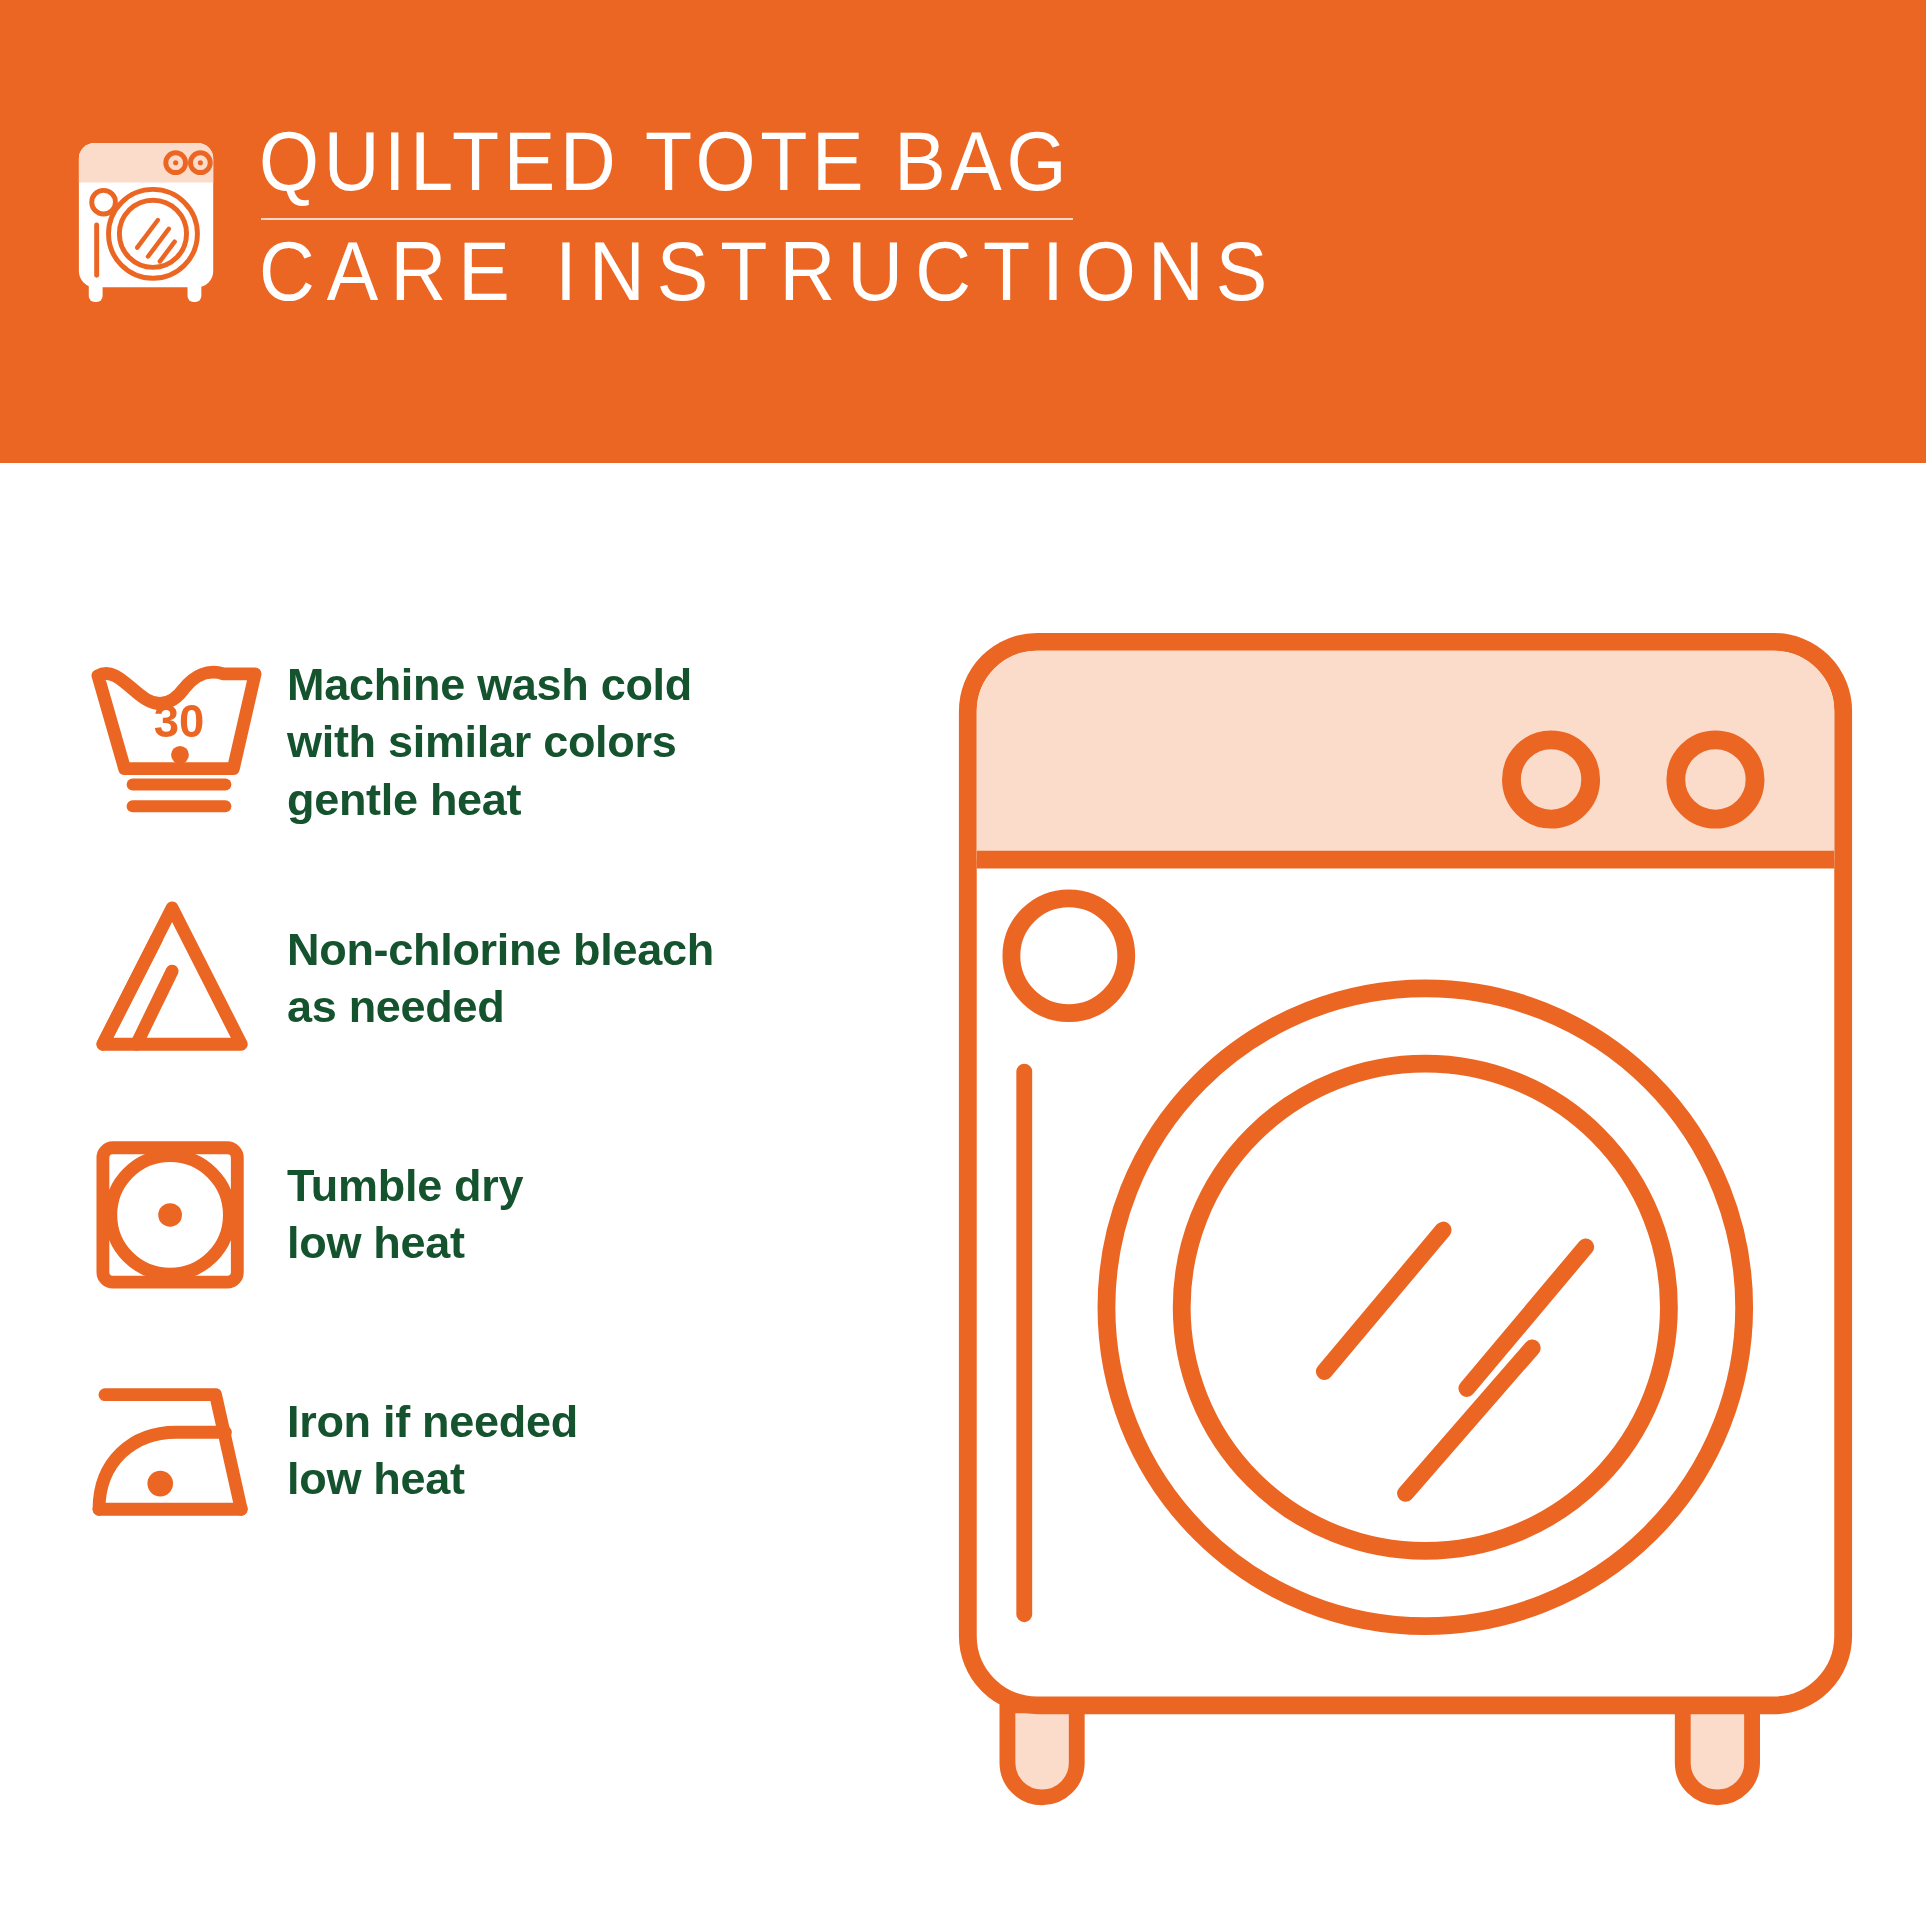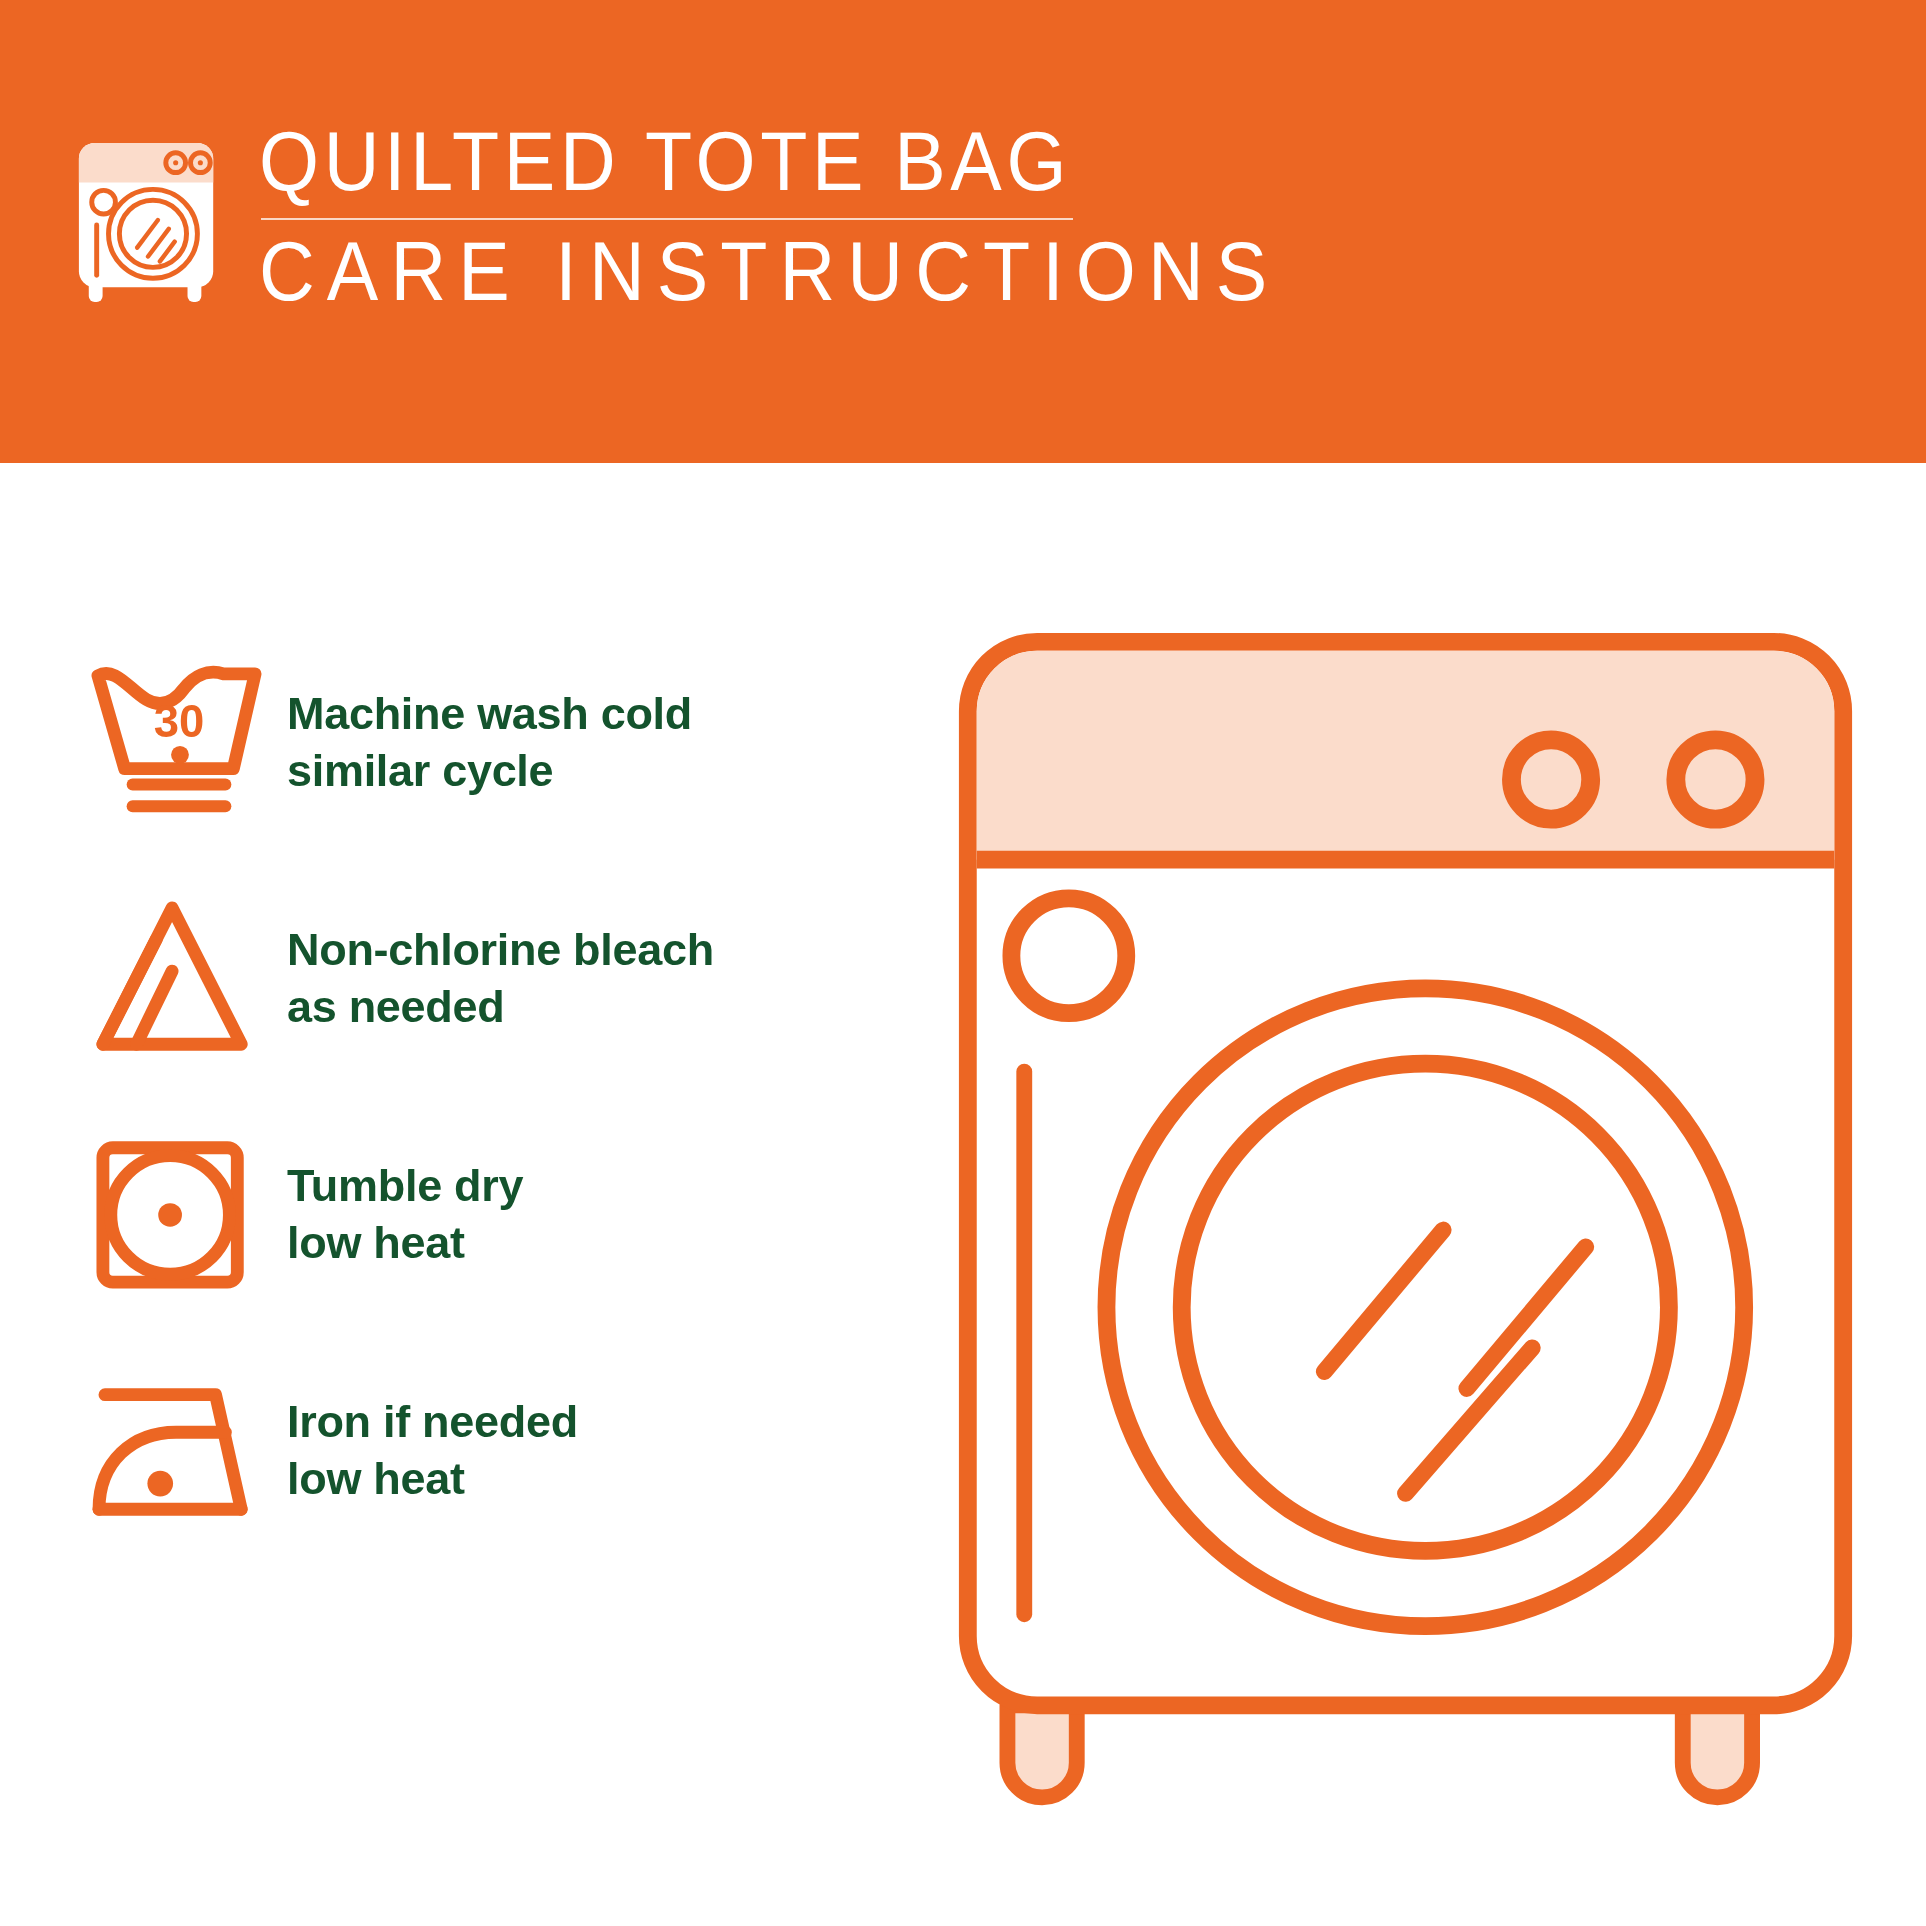--- a/index.html
+++ b/index.html
@@ -154,21 +154,22 @@
           <rect x="42" y="120" width="106" height="12" rx="6" fill="#EC6623"></rect>
           <rect x="42" y="142" width="106" height="12" rx="6" fill="#EC6623"></rect>
 
           <text x="95" y="78" text-anchor="middle" font-family="Liberation Sans, sans-serif" font-size="46" font-weight="700" fill="#EC6623">30</text>
 
           <circle cx="96" cy="96" r="9" fill="#EC6623"></circle>
         </svg>
       </div>
       <div class="care-text">
         <div>Machine wash cold</div>
-        <div>similar cycle</div>
+        <div>with similar colors</div>
+        <div>gentle heat</div>
       </div>
     </div>
 
     <div class="care-row">
       <div class="care-icon">
         <svg width="188" height="168" viewBox="0 0 190 170">
           <g fill="none" stroke="#EC6623" stroke-width="13" stroke-linecap="round" stroke-linejoin="round">
             <path d="M88 14 L158 152 L18 152 Z"></path>
             <line x1="72" y1="46" x2="18" y2="152"></line>
             <line x1="88" y1="78" x2="52" y2="152"></line>

